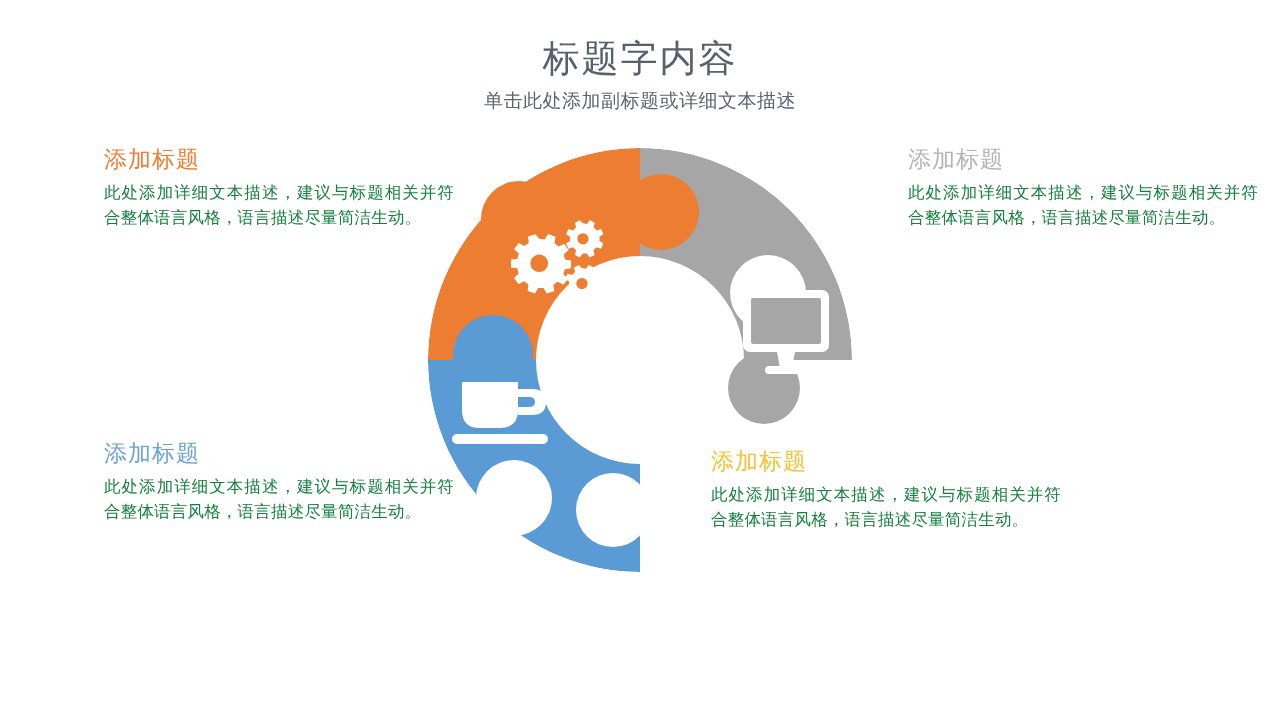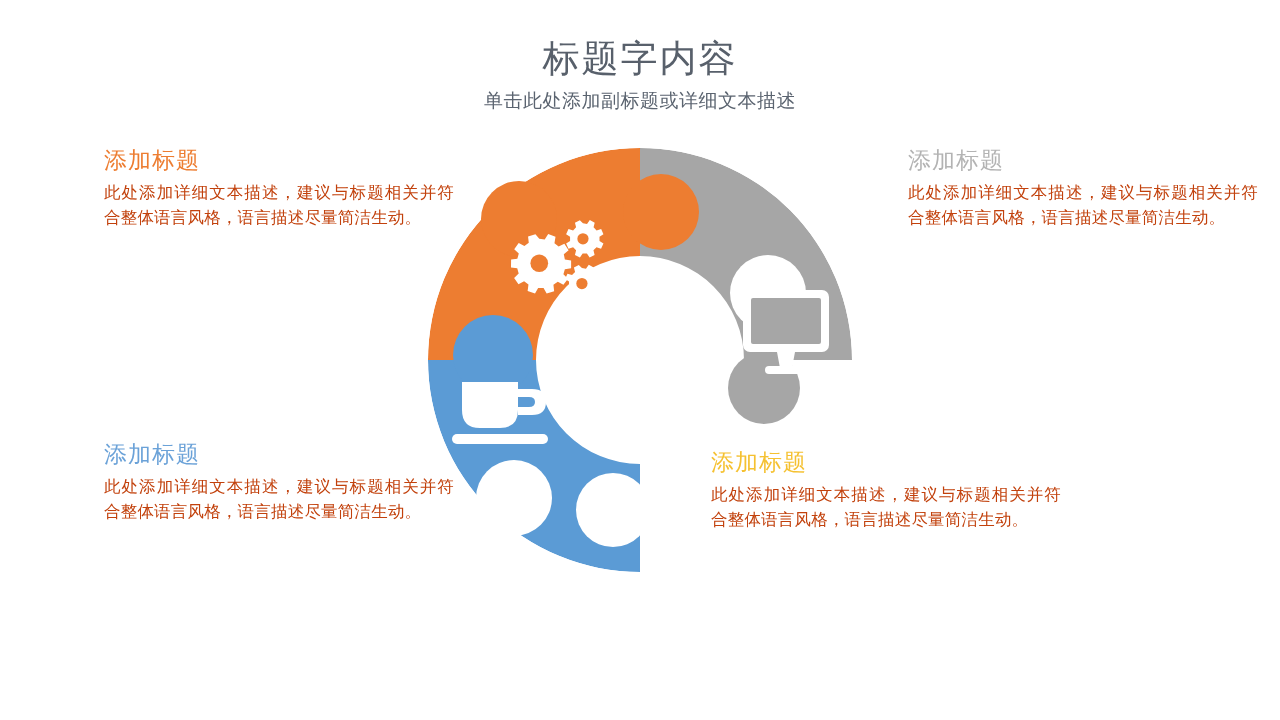--- a/index.html
+++ b/index.html
@@ -48,31 +48,31 @@
     letter-spacing: 0.5px;
     margin: 8px 0 0 0;
   }
 
   
   .block {
     position: absolute;
     width: 350px;
   }
   .block-title {
-    font-family: Liberation Serif, serif;
+    font-family: Liberation Mono, monospace;
     font-size: 23px;
     line-height: 30px;
     margin: 0 0 4px 0;
     letter-spacing: 1px;
   }
   .block-body {
     font-family: "Liberation Serif", "DejaVu Serif", serif;
     font-size: 16.5px;
     line-height: 25px;
-    color: #c2410c;
+    color: #15803d;
     margin: 0;
     letter-spacing: 0.2px;
     text-align: justify;
   }
 
   #block-tl { left: 104px; top: 146px; }
   #block-tr { left: 908px; top: 146px; }
   #block-bl { left: 104px; top: 440px; }
   #block-br { left: 711px; top: 448px; }
 

